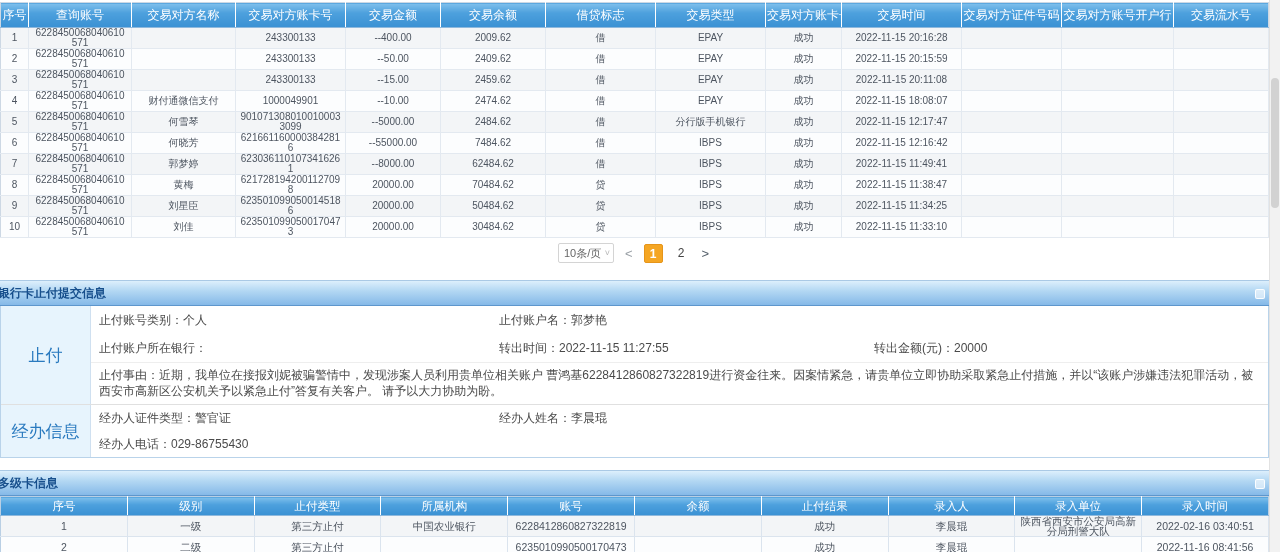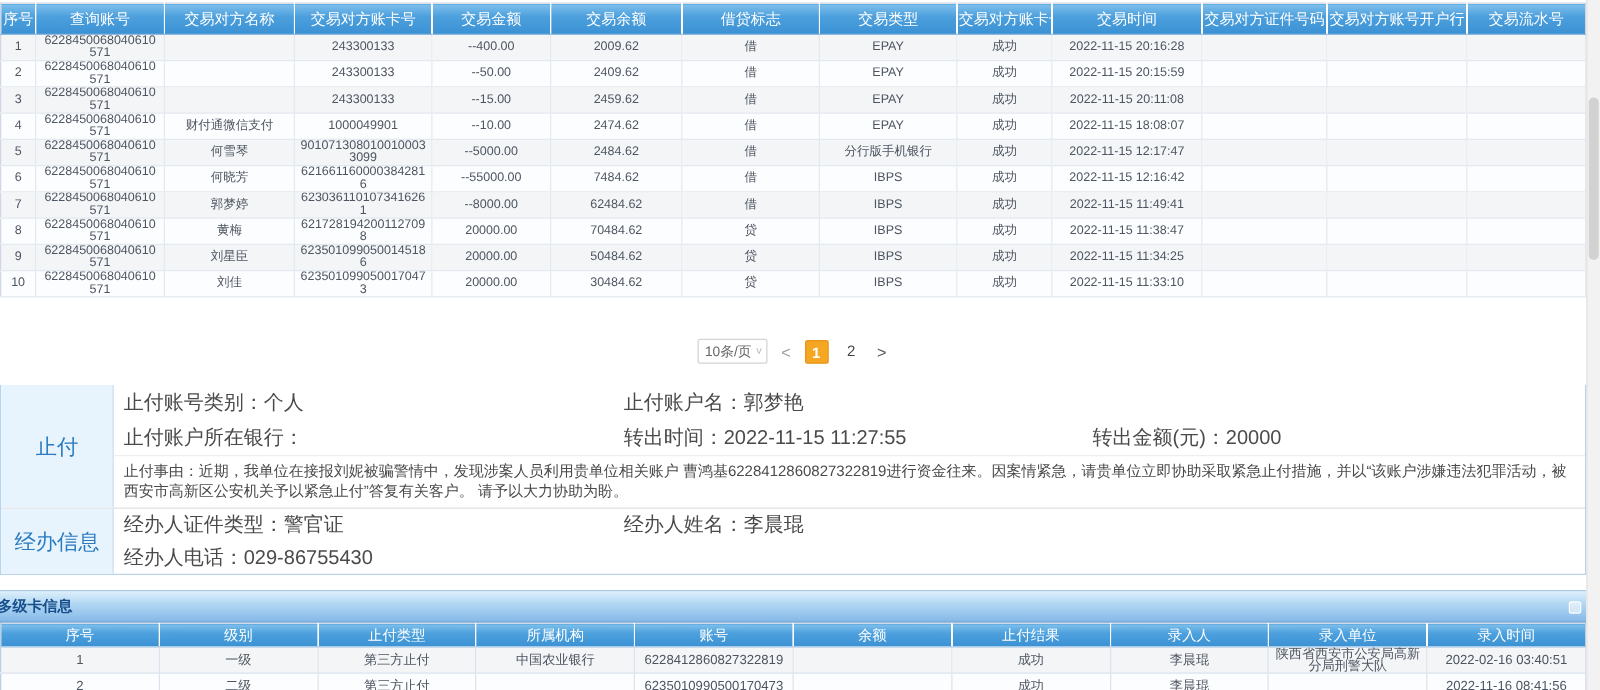--- a/index.html
+++ b/index.html
@@ -29,21 +29,21 @@
     height: 21px; font-size: 10px; line-height: 10px; text-align: center;
     border-right: 1px solid #e3e9f0; border-bottom: 1px solid #e3e9f0;
     word-break: break-all; padding: 0 4px; overflow: hidden;
   }
   tr.odd td  { background: #f3f5f7; }
   tr.even td { background: #fcfdfe; }
 
   
   .pagination {
     height: 30px; display: flex; align-items: center; justify-content: center; gap: 9px;
-    font-size: 11px; color: #555; margin-top: 28px;
+    font-size: 11px; color: #555;
   }
   .page-size {
     position: relative; width: 56px; height: 20px; border: 1px solid #d4d4d4; border-radius: 2px;
     background: #fff; display: flex; align-items: center; padding: 0 14px 0 5px;
     white-space: nowrap; overflow: hidden; color: #666; cursor: pointer;
   }
   .page-size .chev {
     position: absolute; right: 3px; top: 4px; font-size: 9px; color: #b5b5b5;
   }
   .pg-arrow { color: #9aa0a6; font-size: 13px; cursor: pointer; padding: 0 2px; }
@@ -78,21 +78,21 @@
   .group-label {
     width: 90px; flex: 0 0 90px; background: #e7f4fd; color: #2a7abf; font-size: 17px;
     display: flex; align-items: center; justify-content: center;
     border-right: 1px solid #cfe0f0;
   }
   .group-body { flex: 1 1 auto; min-width: 0; }
   .field-row {
     display: grid; grid-template-columns: 400px 375px 1fr;
     min-height: 28px; align-items: center; padding: 0 8px;
   }
-  .field { font-size: 16px; color: #4a4a4a; white-space: nowrap; overflow: hidden; }
+  .field { font-size: 12px; color: #4a4a4a; white-space: nowrap; overflow: hidden; }
   .reason-row {
     border-top: 1px solid #eeeeee; padding: 4px 8px 5px 8px;
     font-size: 12px; color: #4a4a4a; line-height: 16px;
   }
   .group.g2 .field-row { min-height: 26px; }
 
   
   #mc-table { border: 1px solid #b9cfe4; }
   #mc-table th { height: 19px; font-size: 11.5px; }
   #mc-table td {
@@ -312,20 +312,24 @@
       <span class="pg-arrow">&lt;</span>
       <span id="pg-nums" style="display:flex;gap:9px;">
           <span class="pg-num active">1</span>
           <span class="pg-num">2</span>
         </span>
       <span class="pg-arrow next">&gt;</span>
     </div>
 
     <div class="spacer"></div>
 
+    <div class="titlebar">
+      <span class="ttl">银行卡止付提交信息</span>
+      <span class="collapse"></span>
+    </div>
     <div class="panel" id="sp-panel">
         <div class="group">
           <div class="group-label">止付</div>
           <div class="group-body">
             <div class="field-row">
               <div class="field"><span>止付账号类别：</span><span>个人</span></div>
               <div class="field"><span>止付账户名：</span><span>郭梦艳</span></div>
             </div>
             <div class="field-row">
               <div class="field"><span>止付账户所在银行：</span><span></span></div>

